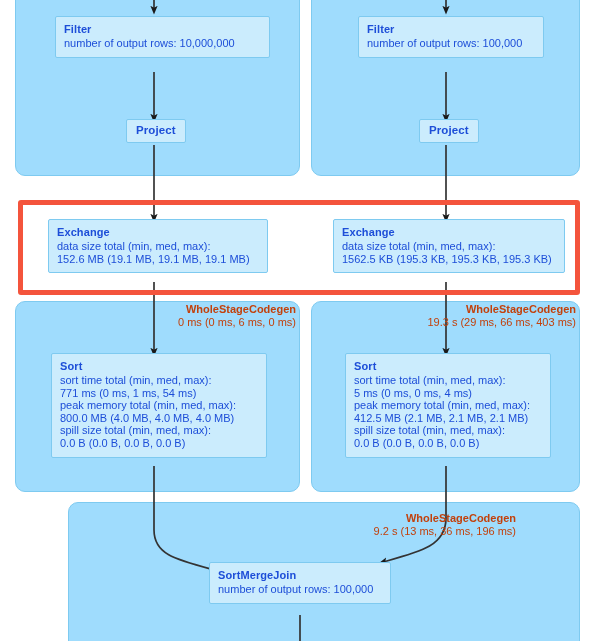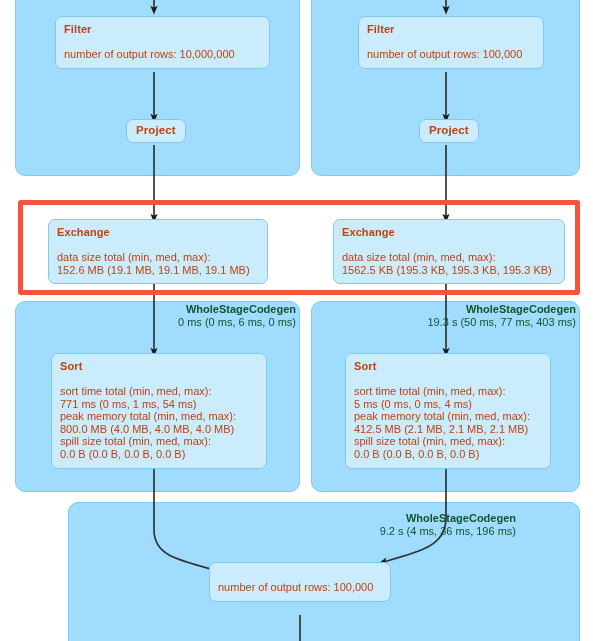--- a/index.html
+++ b/index.html
@@ -21,49 +21,49 @@
     background: #9fdcfd;
     border: 1px solid #7ecaf0;
     border-radius: 10px;
     box-sizing: border-box;
   }
   
   .node {
     position: absolute;
     background: #cbecfd;
     border: 1px solid #7ecaf0;
-    border-radius: 7px;
+    border-radius: 2px;
     box-sizing: border-box;
     padding: 6px 8px 7px 8px;
-    color: #c2410c;
+    color: #1d4ed8;
   }
   .node .title {
     font-size: 11px;
     font-weight: bold;
     line-height: 13px;
     letter-spacing: 0.1px;
     white-space: nowrap;
   }
   .node .metrics {
     font-size: 11px;
     line-height: 12.6px;
     white-space: pre-line;
-    margin-top: 12px;
+    margin-top: 1px;
   }
   .node.compact {
     padding: 4px 9px 5px 9px;
     text-align: center;
   }
   .node.compact .title {
     font-size: 11.5px;
   }
   
   .stage-label {
     position: absolute;
-    color: #14532d;
+    color: #c2410c;
     text-align: right;
     white-space: nowrap;
   }
   .stage-label .name {
     font-size: 11px;
     font-weight: bold;
     line-height: 13px;
   }
   .stage-label .dur {
     font-size: 11px;
@@ -170,26 +170,26 @@
 1562.5 KB (195.3 KB, 195.3 KB, 195.3 KB)</div>
   </div>
 
   <div class="stage-label" style="left:100px; top:303px; width:196px;">
     <div class="name">WholeStageCodegen</div>
     <div class="dur">0 ms (0 ms, 6 ms, 0 ms)</div>
   </div>
 
   <div class="stage-label" style="left:380px; top:303px; width:196px;">
     <div class="name">WholeStageCodegen</div>
-    <div class="dur">19.3 s (50 ms, 77 ms, 403 ms)</div>
+    <div class="dur">19.3 s (29 ms, 66 ms, 403 ms)</div>
   </div>
 
   <div class="stage-label" style="left:330px; top:512px; width:186px;">
     <div class="name">WholeStageCodegen</div>
-    <div class="dur">9.2 s (4 ms, 36 ms, 196 ms)</div>
+    <div class="dur">9.2 s (13 ms, 36 ms, 196 ms)</div>
   </div>
 
   <div class="node" style="left:51px; top:353px; width:216px;">
     <div class="title">Sort</div>
     <div class="metrics">sort time total (min, med, max):
 771 ms (0 ms, 1 ms, 54 ms)
 peak memory total (min, med, max):
 800.0 MB (4.0 MB, 4.0 MB, 4.0 MB)
 spill size total (min, med, max):
 0.0 B (0.0 B, 0.0 B, 0.0 B)</div>
@@ -199,16 +199,17 @@
     <div class="title">Sort</div>
     <div class="metrics">sort time total (min, med, max):
 5 ms (0 ms, 0 ms, 4 ms)
 peak memory total (min, med, max):
 412.5 MB (2.1 MB, 2.1 MB, 2.1 MB)
 spill size total (min, med, max):
 0.0 B (0.0 B, 0.0 B, 0.0 B)</div>
   </div>
 
   <div class="node" style="left:209px; top:562px; width:182px;">
+    <div class="title">SortMergeJoin</div>
     <div class="metrics">number of output rows: 100,000</div>
   </div>
 
 </div>
 
 </body></html>

